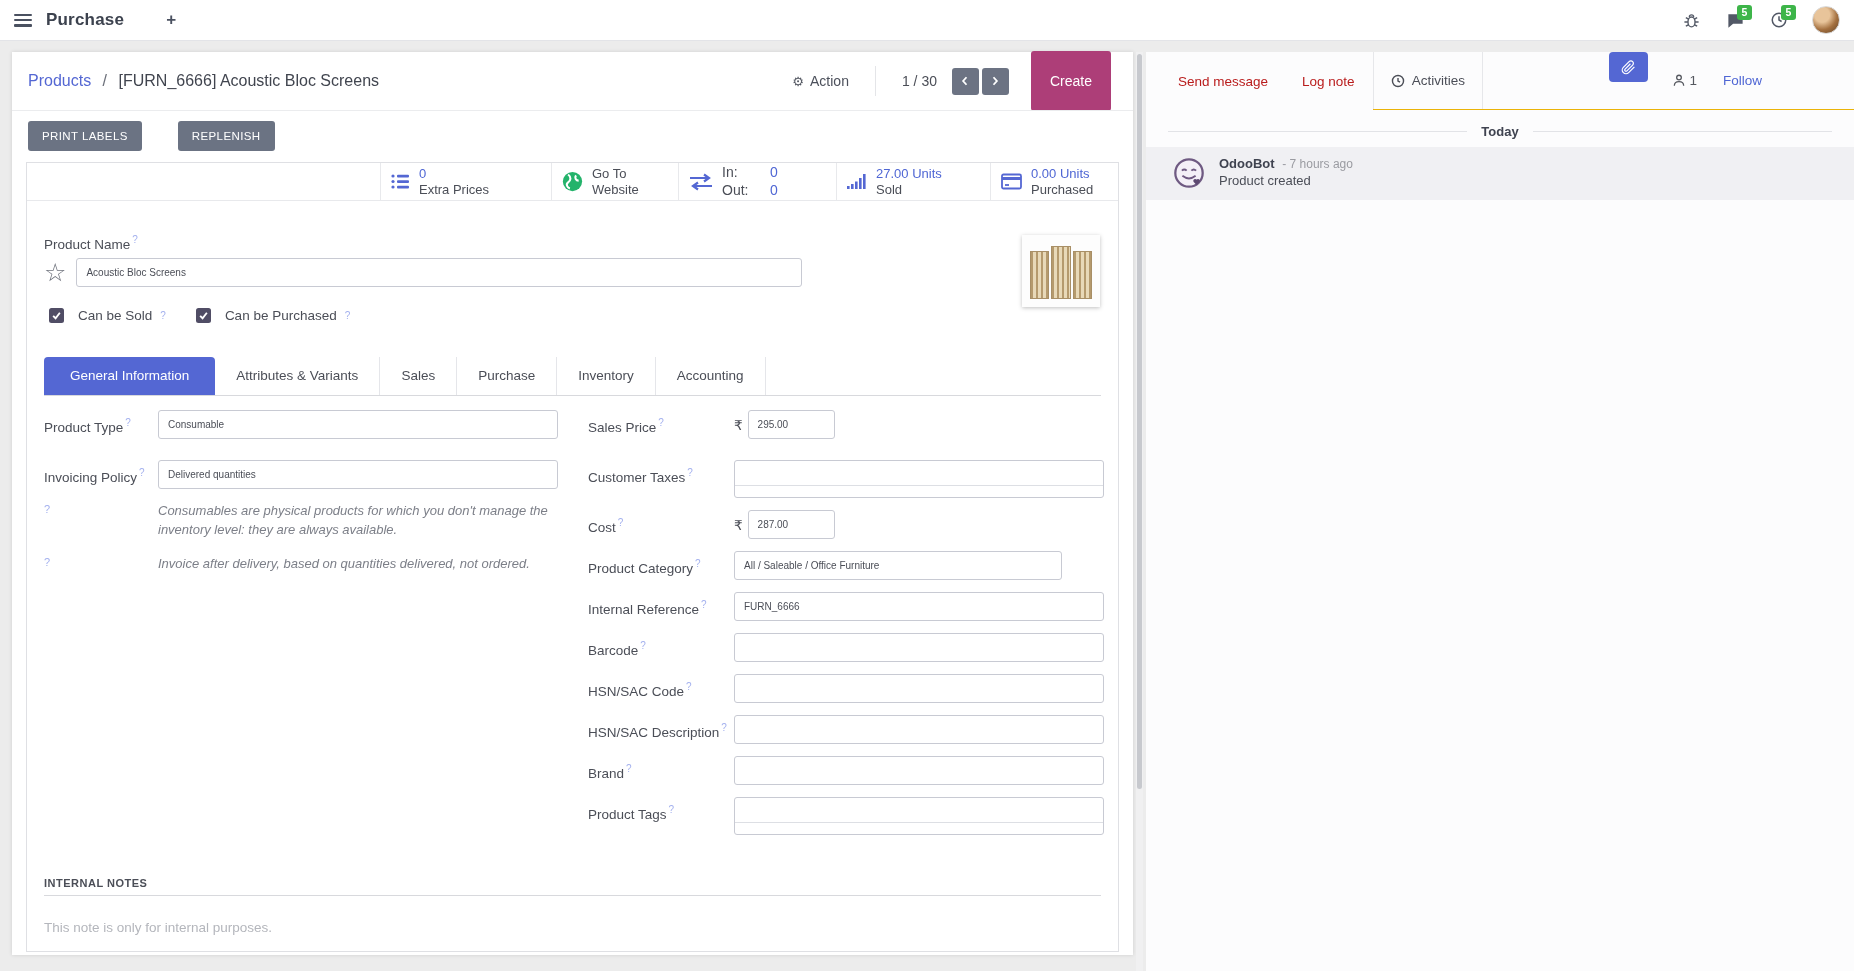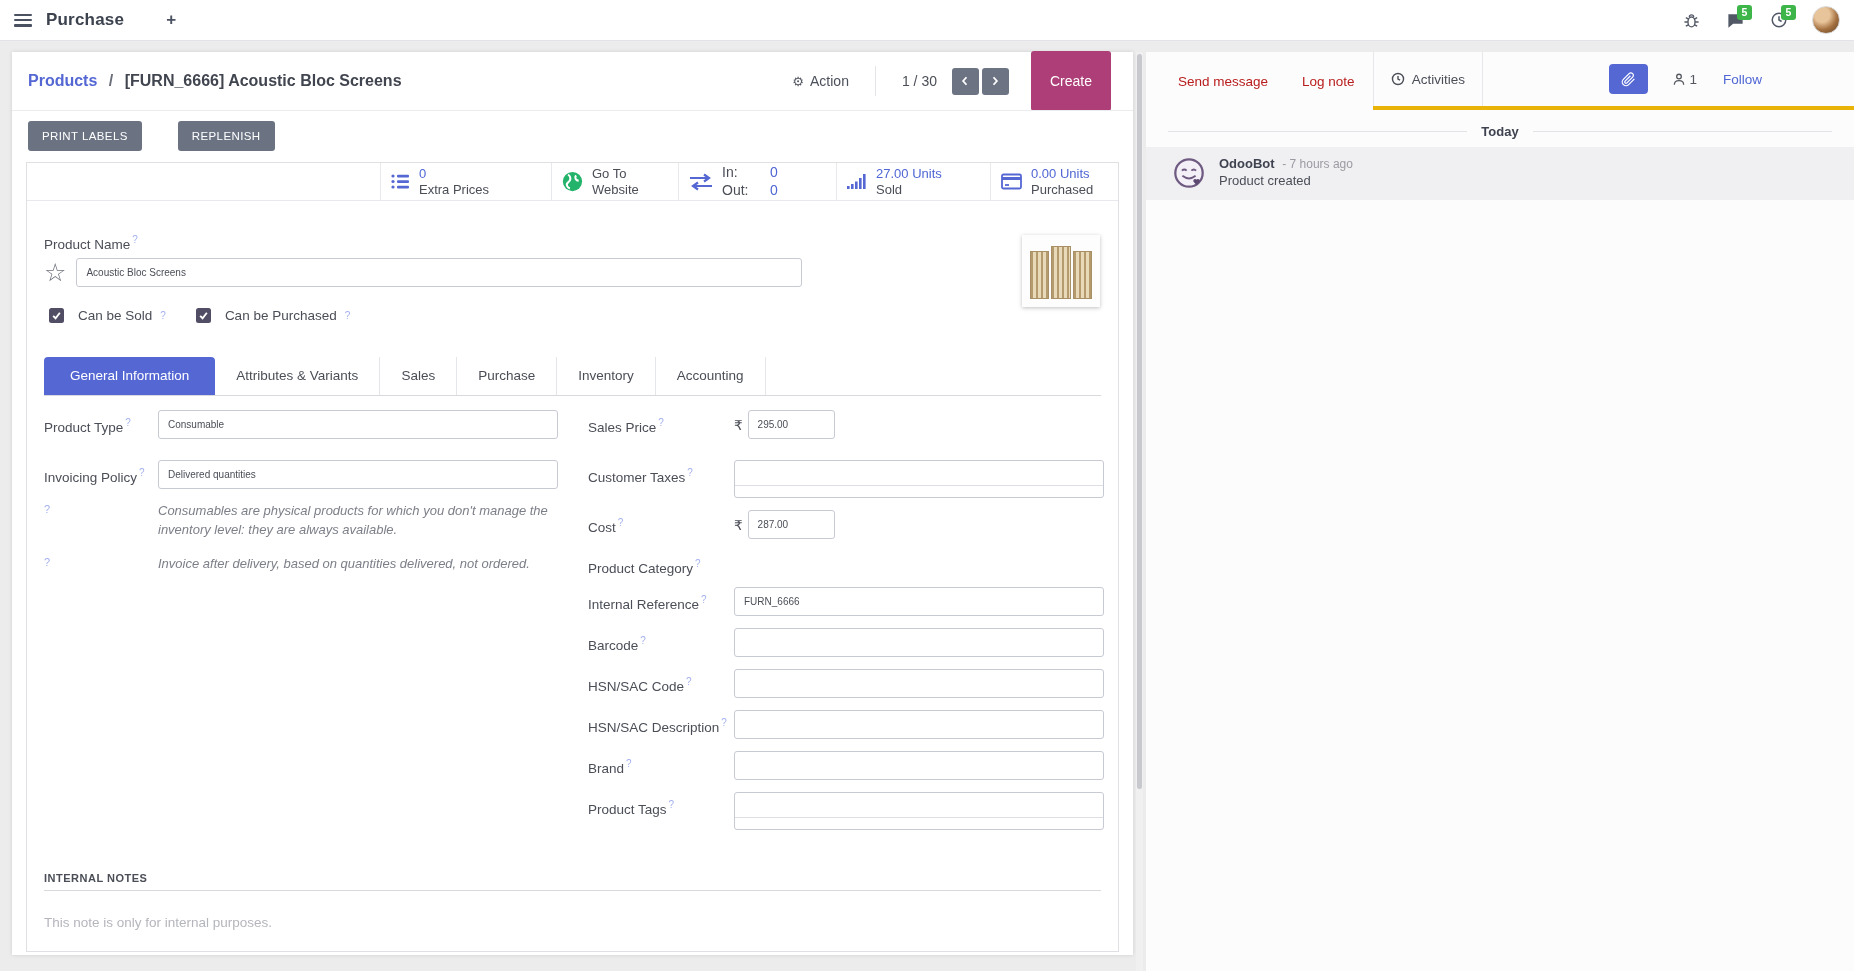--- a/index.html
+++ b/index.html
@@ -35,21 +35,21 @@
   
   .main-card {
     position:absolute; left:12px; top:52px; width:1121px; height:903px;
     background:#fff; box-shadow:0 0 4px rgba(0,0,0,.12);
     display:flex; flex-direction:column;
   }
   .control-panel {
     height:58px; display:flex; align-items:center; justify-content:space-between;
     padding:0 22px 0 16px;
   }
-  .breadcrumb { font-size:16px; color:#41454f;font-weight:bold; }
+  .breadcrumb { font-size:16px; color:#41454f; }
   .breadcrumb a { color:#5467d3; text-decoration:none; cursor:pointer; }
   .crumb-sep { color:#6a6e78; margin:0 7px; }
   .cp-right { display:flex; align-items:center; }
   .action-btn { display:flex; align-items:center; gap:6px; color:#4c505b; font-size:14px; cursor:pointer; background:none; border:none; font-family:inherit; }
   .gear { font-size:13px; color:#565a64; }
   .cp-divider { width:1px; height:30px; background:#e4e5e8; margin:0 26px; }
   .pager-text { font-size:14px; color:#4b4e57; margin-right:12px; }
   .pager-btn {
     width:27px; height:27px; background:#6c7383; border:none; border-radius:3px;
     display:flex; align-items:center; justify-content:center; cursor:pointer; margin-left:3px;
@@ -143,21 +143,21 @@
   .in-title { font-size:11px; font-weight:700; letter-spacing:.5px; color:#4b4e57; padding-bottom:6px; border-bottom:1px solid #d8d9dd; }
   .in-placeholder { margin-top:24px; color:#b4b6bc; font-size:13.5px; }
   
   .scroll-strip { position:absolute; left:1136px; top:52px; width:7px; height:919px; background:#f0f0f1; }
   .scroll-thumb { position:absolute; left:1px; top:2px; width:5px; height:80%; background:#c7c9ce; border-radius:3px; }
   
   .chatter { position:absolute; left:1146px; top:52px; width:708px; height:919px; background:#fcfcfd; }
   .chatter-header { display:flex; height:58px; }
   .ch-left { display:flex; align-items:center; gap:34px; padding:0 18px 0 32px; }
   .ch-btn { background:none; border:none; font-family:inherit; font-size:13.5px; color:#b91c1c; cursor:pointer; }
-  .ch-bordered { flex:1; display:flex; align-items:center; border-bottom:4px solid #eab308; }
+  .ch-bordered { flex:1; display:flex; border-bottom:1px solid #eab308; }
   .activities-btn {
     height:100%; display:flex; align-items:center; gap:7px; padding:0 17px;
     border-left:1px solid #e6e7ea; border-right:1px solid #e6e7ea;
     background:none; font-family:inherit; font-size:13.5px; color:#4b4e57; cursor:pointer; border-top:none; border-bottom:none;
   }
   .ch-spacer { flex:1; }
   .attach-btn {
     width:39px; height:30px; background:#5467d3; border:none; border-radius:4px;
     display:flex; align-items:center; justify-content:center; cursor:pointer;
   }
@@ -393,20 +393,21 @@
                 <div class="tags-sub"></div>
               </div>
           </div>
           <div class="field-row">
             <span class="field-label"><span>Cost</span><sup class="q">?</sup></span>
             <span class="currency">₹</span>
             <input class="o-input in-money" readonly="" value="287.00" style="">
           </div>
           <div class="field-row">
             <span class="field-label"><span>Product Category</span><sup class="q">?</sup></span>
+            <input class="o-input in-cat" readonly="" value="All / Saleable / Office Furniture" style="">
           </div>
           <div class="field-row">
             <span class="field-label"><span>Internal Reference</span><sup class="q">?</sup></span>
             <input class="o-input in-right" readonly="" value="FURN_6666" style="">
           </div>
           <div class="field-row">
             <span class="field-label"><span>Barcode</span><sup class="q">?</sup></span>
             <input class="o-input in-right" readonly="" style="">
           </div>
           <div class="field-row">

